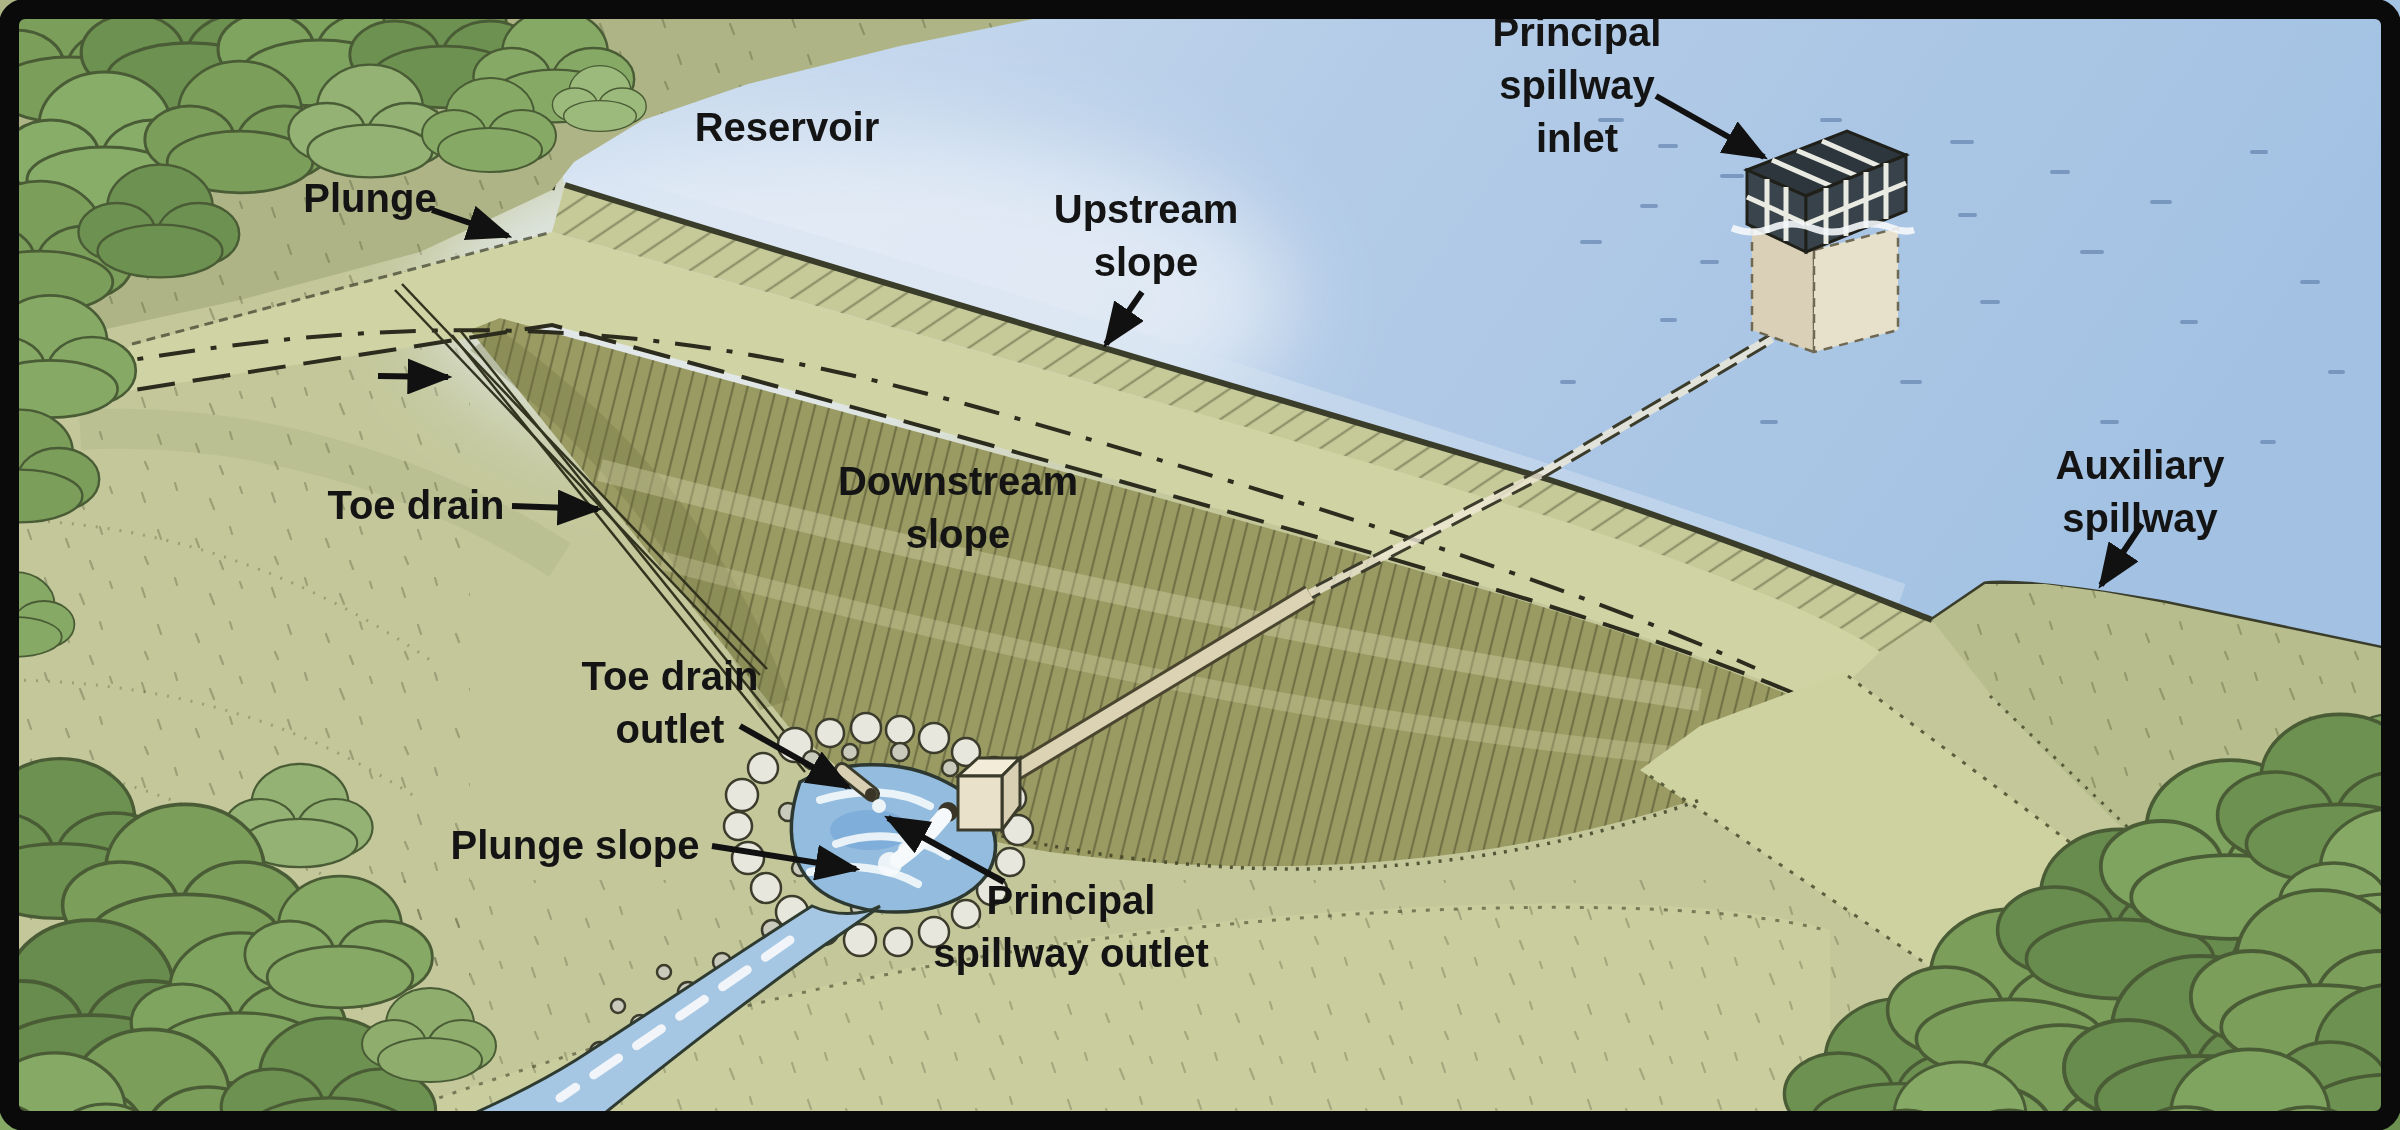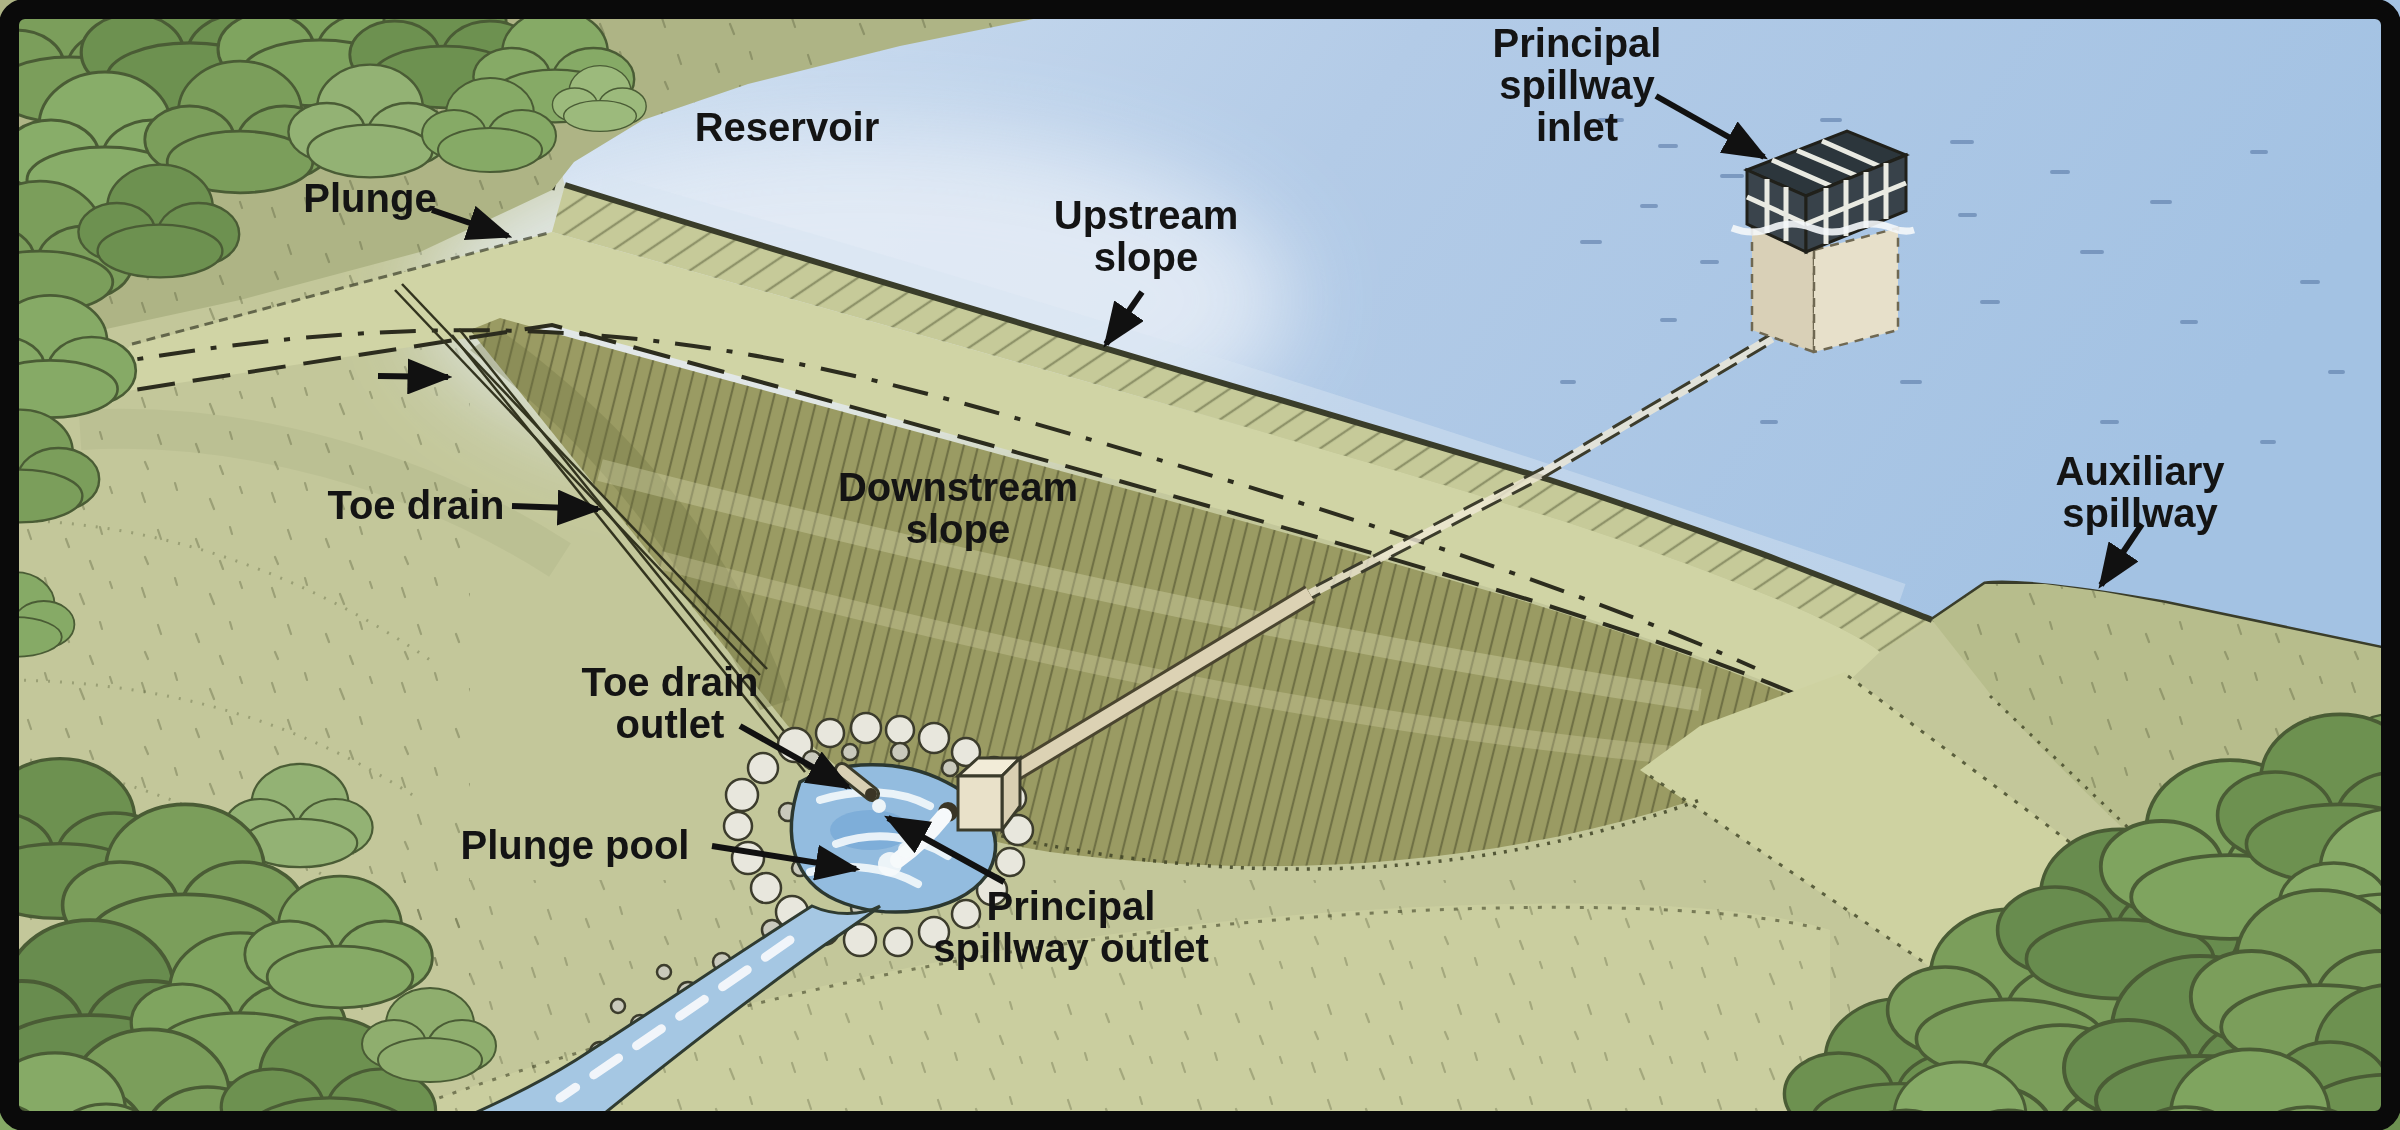--- a/index.html
+++ b/index.html
@@ -1,20 +1,20 @@
 <!DOCTYPE html>
 <html><head>
 <meta charset="utf-8">
 <style>
   html,body{margin:0;padding:0;background:#000;}
   #stage{position:relative;width:2400px;height:1130px;overflow:hidden;background:#c3c79a;
          font-family:"Liberation Sans","DejaVu Sans",sans-serif;}
   #scene{position:absolute;left:0;top:0;}
   .lbl{position:absolute;transform:translate(-50%,-50%);color:#141414;font-weight:bold;
-       font-size:40px;line-height:42px;text-align:center;white-space:pre-line;
+       font-size:40px;line-height:53px;text-align:center;white-space:pre-line;
        letter-spacing:0px;}
   #frame{position:absolute;left:0;top:0;width:2400px;height:1130px;pointer-events:none;}
 </style>
 </head>
 <body>
 
 <div id="stage">
 
 <svg id="scene" width="2400" height="1130" viewBox="0 0 2400 1130">
   <defs>
@@ -277,21 +277,21 @@
 slope</div>
 <div class="lbl" style="left:1146px;top:236px">Upstream
 slope</div>
 <div class="lbl" style="left:1577px;top:85px">Principal
 spillway
 inlet</div>
 <div class="lbl" style="left:2140px;top:492px">Auxiliary
 spillway</div>
 <div class="lbl" style="left:670px;top:703px">Toe drain
 outlet</div>
-<div class="lbl" style="left:575px;top:845px">Plunge pool</div>
+<div class="lbl" style="left:575px;top:845px">Plunge slope</div>
 <div class="lbl" style="left:1071px;top:927px">Principal
 spillway outlet</div>
 
 <svg id="frame" width="2400" height="1130" viewBox="0 0 2400 1130">
   <rect x="9" y="9" width="2382" height="1112" rx="16" fill="none" stroke="#0a0a0a" stroke-width="20"></rect>
 </svg>
 
 </div>
 
 </body></html>

